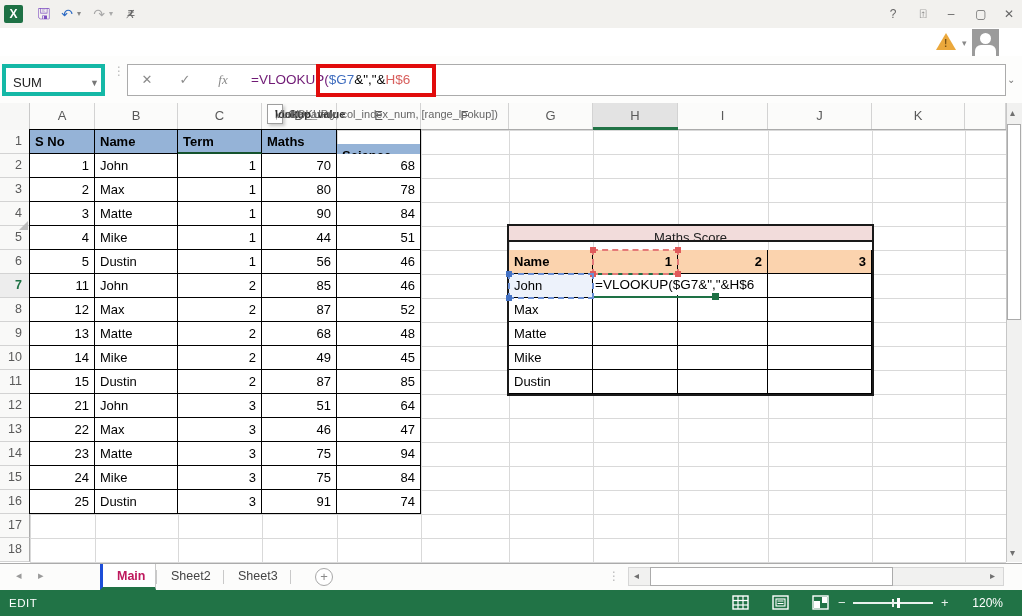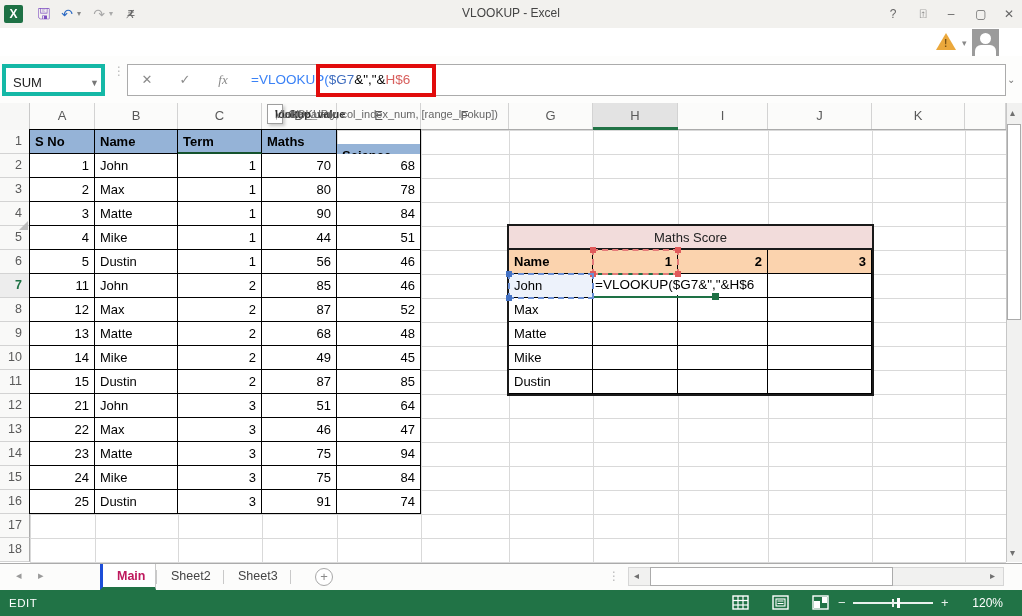--- a/index.html
+++ b/index.html
@@ -90,21 +90,20 @@
 <div id="app">
 
   <div class="titlebar">
     <div class="excel-logo">X</div>
     <div class="qat-btn" style="left:33px;color:#7c4bc0;font-size:15px;">🖫</div>
     <div class="qat-btn" style="left:56px;color:#2d6bc4;">↶</div>
     <div class="qat-btn" style="left:74px;width:10px;color:#888;font-size:8px;">▾</div>
     <div class="qat-btn" style="left:88px;color:#a9a9a9;">↷</div>
     <div class="qat-btn" style="left:106px;width:10px;color:#aaa;font-size:8px;">▾</div>
     <div class="qat-btn" style="left:120px;color:#666;font-size:11px;">₹̶̸</div>
-    <div class="win-title">VLOOKUP - Excel</div>
     <div class="winctl" style="left:880px;">?</div>
     <div class="winctl" style="left:910px;">⍐</div>
     <div class="winctl" style="left:938px;">–</div>
     <div class="winctl" style="left:968px;">▢</div>
     <div class="winctl" style="left:996px;">✕</div>
   </div>
 
   <div class="warn-tri"></div>
   <div class="warn-ex">!</div>
   <div class="warn-caret">▾</div>
@@ -118,21 +117,21 @@
       <div class="val">SUM</div>
       <div class="dd">▼</div>
     </div>
     <div class="vdots" style="left:113px;top:7px;line-height:16px;">⋮</div>
     <div class="fbtns">
       <div class="fbx" style="left:2px;">✕</div>
       <div class="fbx" style="left:40px;">✓</div>
       <div class="fbx" style="left:78px;font-style:italic;font-family:'Liberation Serif','DejaVu Serif',serif;">fx</div>
     </div>
     <div class="ffield">
-      <div class="txt" id="formulaText"><span style="position: static; color: #3b82f6;">=VLOOKUP(</span><span style="position: static; color: rgb(63, 109, 191);">$G7</span><span style="position: static; color: rgb(0, 0, 0);">&amp;","&amp;</span><span style="position: static; color: rgb(216, 96, 94);">H$6</span></div>
+      <div class="txt" id="formulaText"><span style="position: static; color: #701a75;">=VLOOKUP(</span><span style="position: static; color: rgb(63, 109, 191);">$G7</span><span style="position: static; color: rgb(0, 0, 0);">&amp;","&amp;</span><span style="position: static; color: rgb(216, 96, 94);">H$6</span></div>
     </div>
     <div class="fchevron">⌄</div>
   </div>
   <div class="redbox"></div>
 
   <div class="tooltip"><span>VLOOKUP(</span><b>lookup_value</b><span>, table_array, col_index_num, [range_lookup])</span></div>
 
   <div class="colband"></div>
   <div id="sheet">
       <div class="gl" style="left:30px;top:130px;width:1px;height:432px;"></div>
@@ -271,21 +270,21 @@
       <div class="cell str" style="left:95px;top:466px;width:83px;height:24px;background:#fff;border-right:1px solid #000;border-bottom:1px solid #000;">Mike</div>
       <div class="cell num" style="left:178px;top:466px;width:84px;height:24px;background:#fff;border-right:1px solid #000;border-bottom:1px solid #000;">3</div>
       <div class="cell num" style="left:262px;top:466px;width:75px;height:24px;background:#fff;border-right:1px solid #000;border-bottom:1px solid #000;">75</div>
       <div class="cell num" style="left:337px;top:466px;width:84px;height:24px;background:#fff;border-right:1px solid #000;border-bottom:1px solid #000;">84</div>
       <div class="cell num" style="left:30px;top:490px;width:65px;height:24px;background:#fff;border-right:1px solid #000;border-bottom:1px solid #000;">25</div>
       <div class="cell str" style="left:95px;top:490px;width:83px;height:24px;background:#fff;border-right:1px solid #000;border-bottom:1px solid #000;">Dustin</div>
       <div class="cell num" style="left:178px;top:490px;width:84px;height:24px;background:#fff;border-right:1px solid #000;border-bottom:1px solid #000;">3</div>
       <div class="cell num" style="left:262px;top:490px;width:75px;height:24px;background:#fff;border-right:1px solid #000;border-bottom:1px solid #000;">91</div>
       <div class="cell num" style="left:337px;top:490px;width:84px;height:24px;background:#fff;border-right:1px solid #000;border-bottom:1px solid #000;">74</div>
       <div class="tblline" style="left:29px;top:129px;width:392px;height:385px;border:1px solid #000;"></div>
-      <div class="cell" style="left:509px;top:226px;width:363px;height:24px;background:#F2DCDB;text-align:center;border-bottom:2px solid #1a1a1a;color:#222;">Maths Score</div>
+      <div class="cell" style="left:509px;top:226px;width:363px;height:16px;background:#F2DCDB;text-align:center;border-bottom:2px solid #1a1a1a;color:#222;">Maths Score</div>
       <div class="cell str" style="left:509px;top:250px;width:84px;height:24px;background:#FBD3AE;font-weight:bold;border-right:1px solid #000;border-bottom:1px solid #000;">Name</div>
       <div class="cell num" style="left:593px;top:250px;width:85px;height:24px;background:#FBD3AE;font-weight:bold;border-right:1px solid #000;border-bottom:1px solid #000;">1</div>
       <div class="cell num" style="left:678px;top:250px;width:90px;height:24px;background:#FBD3AE;font-weight:bold;border-right:1px solid #000;border-bottom:1px solid #000;">2</div>
       <div class="cell num" style="left:768px;top:250px;width:104px;height:24px;background:#FBD3AE;font-weight:bold;border-right:1px solid #000;border-bottom:1px solid #000;">3</div>
       <div class="cell str" style="left:509px;top:274px;width:84px;height:24px;background:#EDF2FB;border-right:1px solid #000;border-bottom:1px solid #000;">John</div>
       <div class="cell" style="left:593px;top:274px;width:85px;height:24px;background:#fff;border-right:1px solid #000;border-bottom:1px solid #000;"></div>
       <div class="cell" style="left:678px;top:274px;width:90px;height:24px;background:#fff;border-right:1px solid #000;border-bottom:1px solid #000;"></div>
       <div class="cell" style="left:768px;top:274px;width:104px;height:24px;background:#fff;border-right:1px solid #000;border-bottom:1px solid #000;"></div>
       <div class="cell str" style="left:509px;top:298px;width:84px;height:24px;background:#fff;border-right:1px solid #000;border-bottom:1px solid #000;">Max</div>
       <div class="cell" style="left:593px;top:298px;width:85px;height:24px;background:#fff;border-right:1px solid #000;border-bottom:1px solid #000;"></div>

